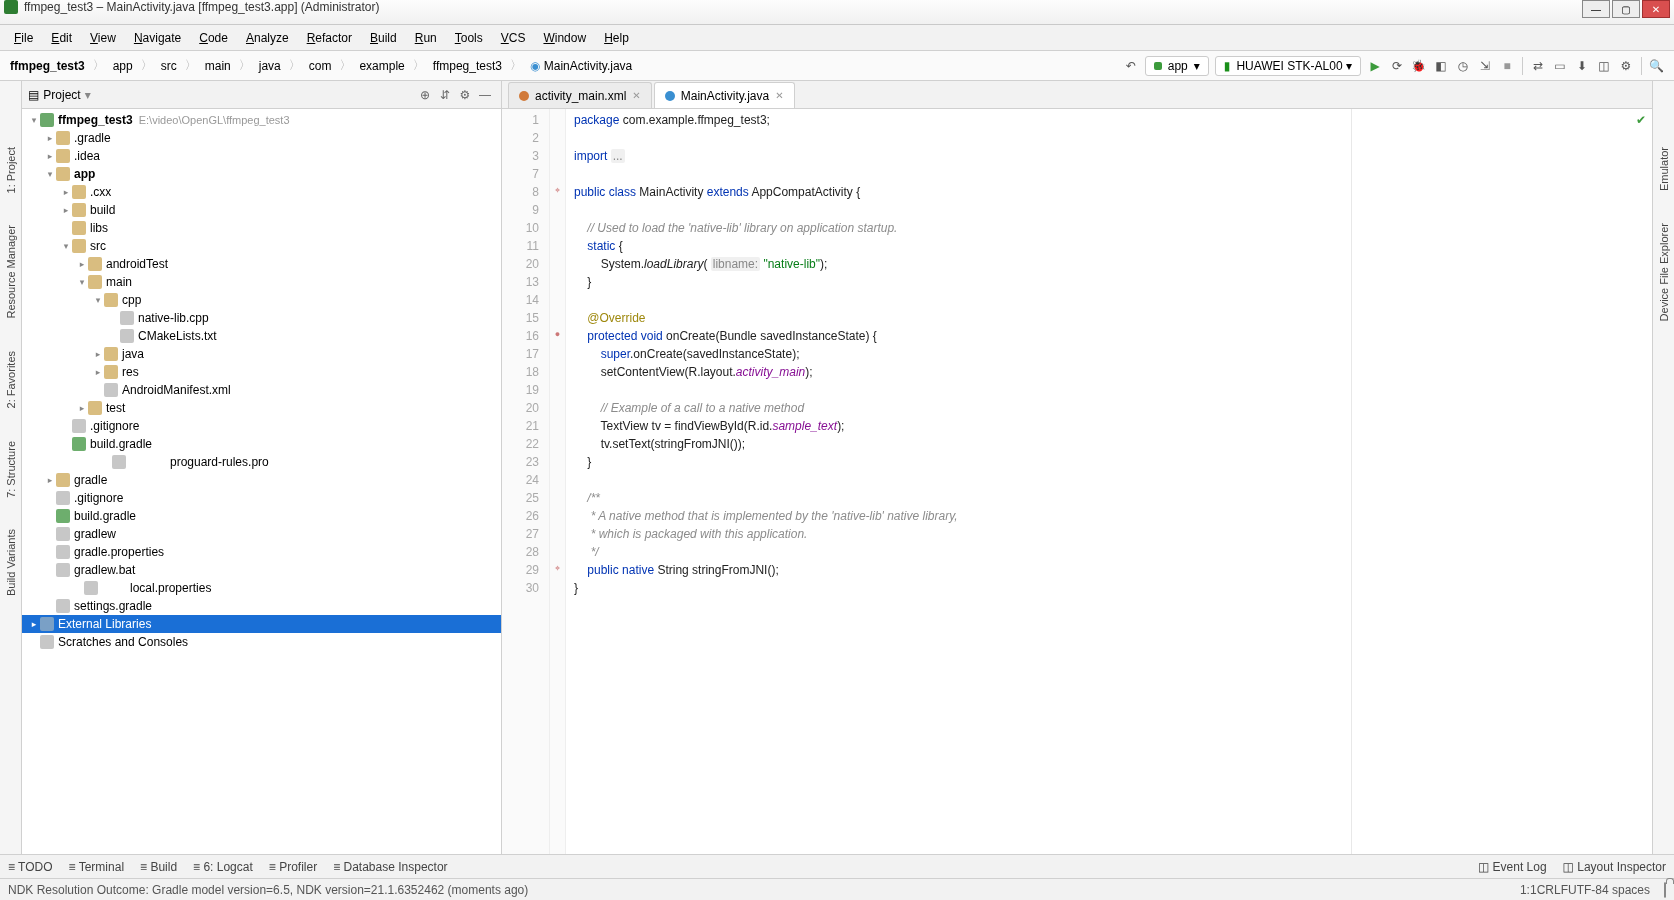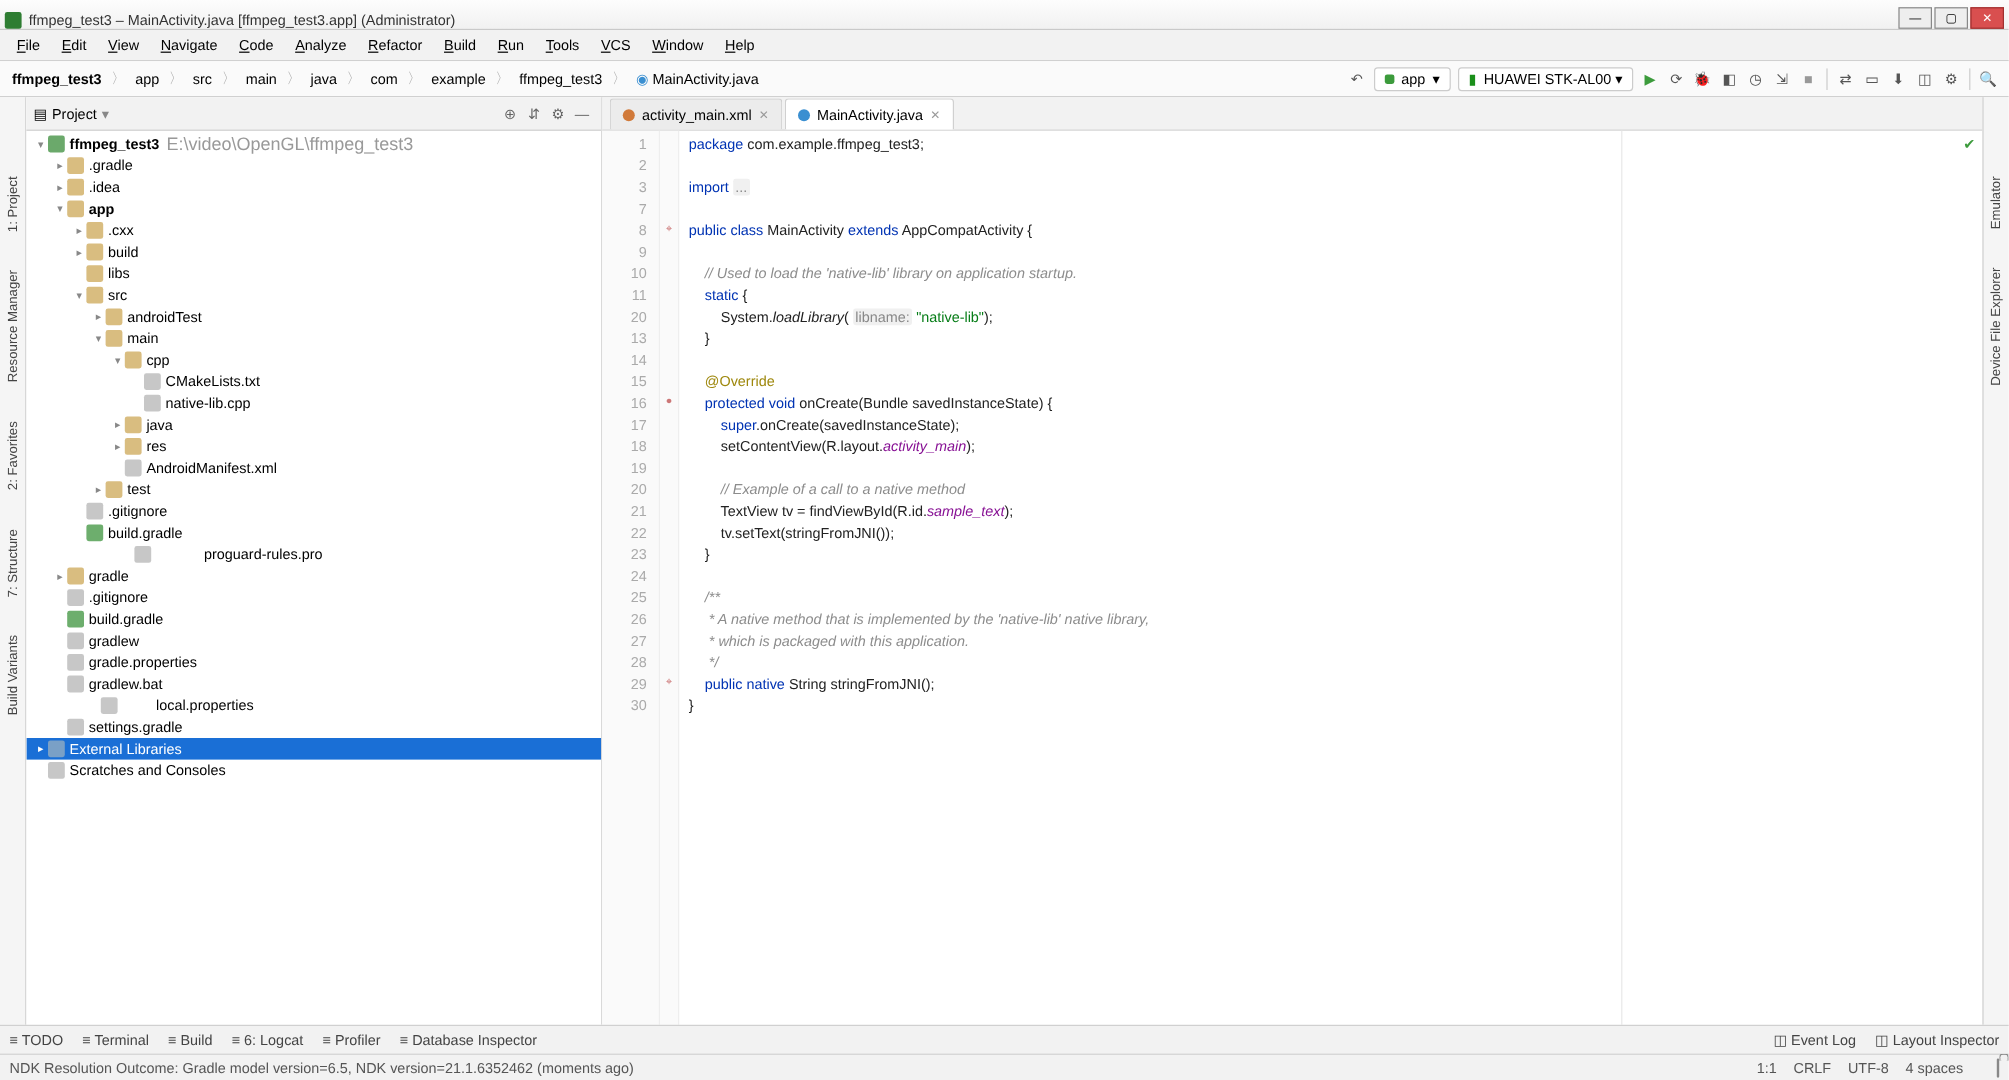--- a/index.html
+++ b/index.html
@@ -1,19 +1,19 @@
 <!DOCTYPE html>
 <html><head>
 <meta charset="utf-8">
 <style>
 * { margin: 0; padding: 0; box-sizing: border-box; font-family: "Segoe UI", Arial, sans-serif; font-size: 12px; }
 body { width: 1674px; height: 900px; background: #fff; overflow: hidden; display: flex; flex-direction: column; }
 
 
-.titlebar { height: 25px; background: linear-gradient(#fdfdfd,#f1f1f1); border-bottom: 1px solid #c9c9c9; display: flex; align-items: flex-end; padding: 0 4px; }
+.titlebar { height: 25px; background: linear-gradient(#fdfdfd,#f1f1f1); border-bottom: 1px solid #c9c9c9; display: flex; align-items: flex-start; padding: 0 4px; }
 .titlebar .logo { width: 14px; height: 14px; background: #2e7d32; border-radius: 2px; margin-right: 6px; }
 .titlebar .title { flex: 1; color: #333; }
 .win-btn { width: 28px; height: 18px; border: 1px solid #888; margin-left: 2px; display: flex; align-items: center; justify-content: center; background: #eee; font-size: 10px; }
 .win-btn.close { background: #d94f4f; color: #fff; border-color: #a03030; }
 
 
 .menubar { height: 26px; background: #f2f2f2; border-bottom: 1px solid #d0d0d0; display: flex; align-items: center; padding: 0 6px; gap: 2px; }
 .menubar .item { padding: 3px 8px; cursor: pointer; }
 .menubar .item u { text-decoration: underline; }
 
@@ -48,21 +48,21 @@
 .tree-row .arrow { width: 12px; text-align: center; color: #888; font-size: 9px; }
 .tree-row.sel .arrow { color: #fff; }
 .tree-row .ico { width: 14px; height: 14px; margin-right: 4px; display: inline-flex; align-items: center; justify-content: center; font-size: 10px; }
 .ico.folder { background: #d9bd80; border-radius: 2px; }
 .ico.folder-open { background: #d9bd80; border-radius: 2px; }
 .ico.proj { background: #6ba96b; border-radius: 2px; }
 .ico.file { background: #c7c7c7; border-radius: 2px; }
 .ico.gradle { background: #6dae6d; border-radius: 2px; }
 .ico.lib { background: #7aa0c6; border-radius: 2px; }
 .tree-row .txt { }
-.tree-row .path { color: #999; margin-left: 6px; font-size: 15px; text-align: right; }
+.tree-row .path { color: #999; margin-left: 6px; font-size: 11px; text-align: right; }
 
 
 .editor { flex: 1; display: flex; flex-direction: column; min-width: 0; }
 .tabs { height: 28px; background: #f2f2f2; border-bottom: 1px solid #d0d0d0; display: flex; align-items: flex-end; padding-left: 6px; }
 .tab { height: 26px; padding: 0 10px; display: flex; align-items: center; gap: 6px; border: 1px solid #d0d0d0; border-bottom: none; margin-right: 2px; background: #ececec; border-radius: 3px 3px 0 0; cursor: pointer; }
 .tab.active { background: #fff; }
 .tab .x { color: #999; font-size: 10px; }
 .tab .fico { width: 10px; height: 10px; border-radius: 50%; }
 .fico.xml { background: #d17a3a; }
 .fico.java { background: #3a8fd1; }
@@ -82,21 +82,21 @@
 .rblank { width: 300px; }
 
 
 .bottombar { height: 24px; background: #f2f2f2; border-top: 1px solid #d0d0d0; display: flex; align-items: center; padding: 0 8px; gap: 16px; }
 .bottombar .bitem { display: flex; align-items: center; gap: 4px; cursor: pointer; color: #444; }
 .bottombar .spacer { flex: 1; }
 
 
 .status { height: 22px; background: #f2f2f2; border-top: 1px solid #d0d0d0; display: flex; align-items: center; padding: 0 8px; color: #555; font-size: 11px; }
 .status .spacer { flex: 1; }
-.status .sseg { margin-left: 14px; }
+.status .sseg { }
 .lock { width: 10px; height: 12px; border: 1px solid #888; border-radius: 2px; margin-left: 14px; position: relative; }
 .lock::before { content:''; position:absolute; top:-5px; left:1px; width:6px; height:5px; border:1px solid #888; border-bottom:none; border-radius: 3px 3px 0 0;}
 </style>
 </head>
 <body>
 
 <div class="titlebar">
   <div class="logo"></div>
   <div class="title">ffmpeg_test3 – MainActivity.java [ffmpeg_test3.app] (Administrator)</div>
   <div class="win-btn">—</div>
@@ -243,26 +243,26 @@
           <span class="txt">main</span>
         </div>
         <div class="tree-row" style="padding-left: 70px;">
           <span class="arrow">▾</span>
           <span class="ico folder-open"></span>
           <span class="txt">cpp</span>
         </div>
         <div class="tree-row" style="padding-left: 86px;">
           <span class="arrow"></span>
           <span class="ico file"></span>
+          <span class="txt">native-lib.cpp</span>
+        </div>
+        <div class="tree-row" style="padding-left: 86px;">
+          <span class="arrow"></span>
+          <span class="ico file"></span>
           <span class="txt">CMakeLists.txt</span>
-        </div>
-        <div class="tree-row" style="padding-left: 86px;">
-          <span class="arrow"></span>
-          <span class="ico file"></span>
-          <span class="txt">native-lib.cpp</span>
         </div>
         <div class="tree-row" style="padding-left: 70px;">
           <span class="arrow">▸</span>
           <span class="ico folder"></span>
           <span class="txt">java</span>
         </div>
         <div class="tree-row" style="padding-left: 70px;">
           <span class="arrow">▸</span>
           <span class="ico folder"></span>
           <span class="txt">res</span>

